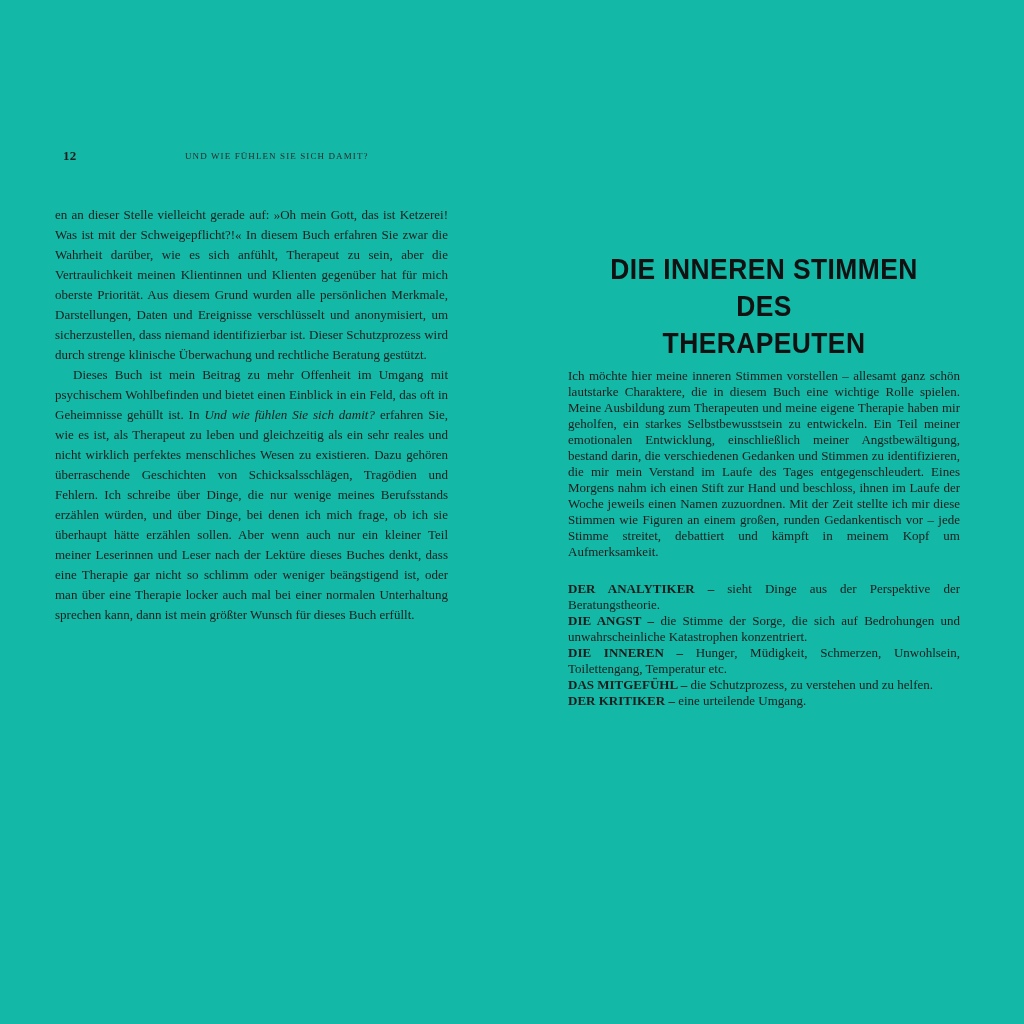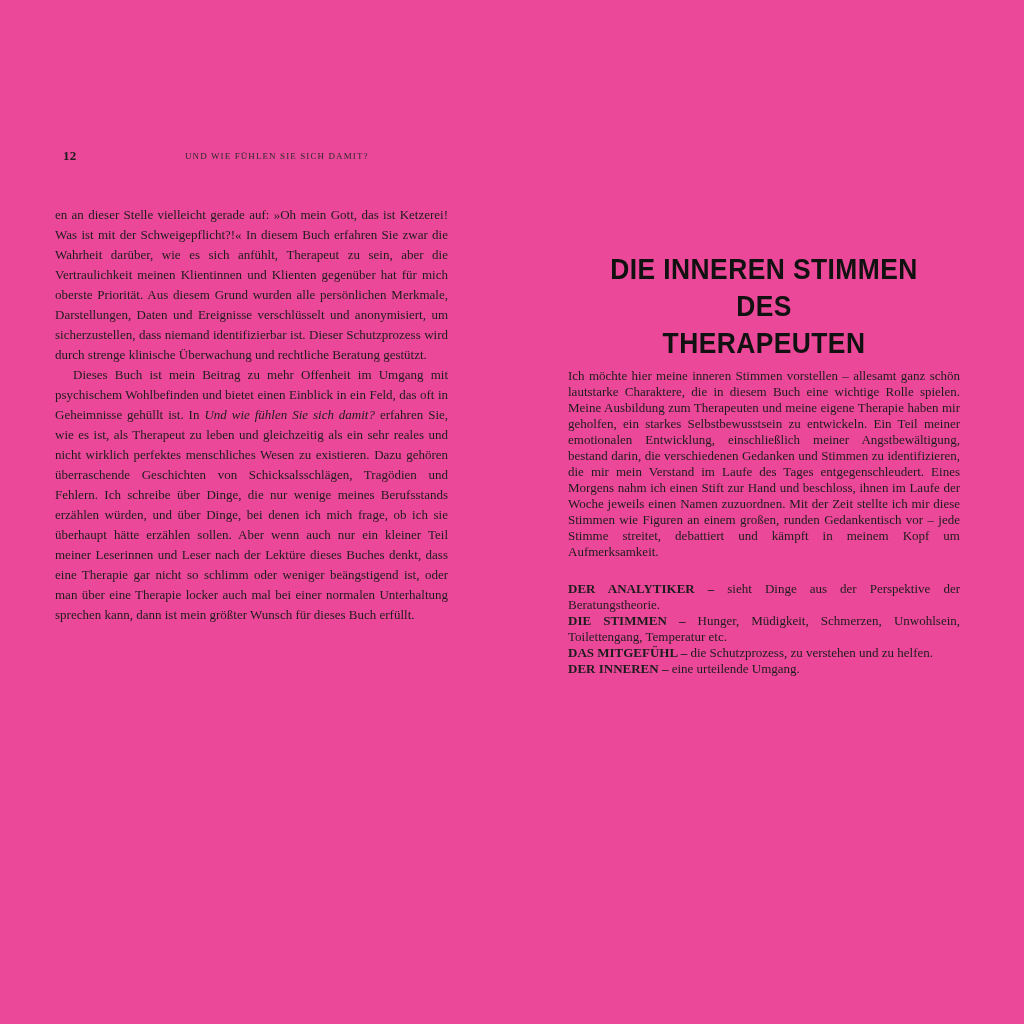--- a/index.html
+++ b/index.html
@@ -11,21 +11,21 @@
     height: 1024px;
     background: #ffffff;
     font-family: "Liberation Serif", serif;
     color: #1c1c1c;
     overflow: hidden;
   }
   .spread {
     position: relative;
     width: 1024px;
     height: 1024px;
-    background: #ec4899;
+    background: #14b8a6;
   }
 
   
   .page-number {
     position: absolute;
     top: 148px;
     left: 63px;
     font-size: 13px;
     font-weight: bold;
     letter-spacing: 0.3px;
@@ -115,22 +115,24 @@
     <span>DIE INNEREN STIMMEN DES</span>
     <span>THERAPEUTEN</span>
   </h1>
 
   <div class="right-body">
     <p>Ich möchte hier meine inneren Stimmen vorstellen – allesamt ganz schön lautstarke Charaktere, die in diesem Buch eine wichtige Rolle spielen. Meine Ausbildung zum Therapeuten und meine eigene Therapie haben mir geholfen, ein starkes Selbstbewusstsein zu entwickeln. Ein Teil meiner emotionalen Entwicklung, einschließlich meiner Angstbewältigung, bestand darin, die verschiedenen Gedanken und Stimmen zu identifizieren, die mir mein Verstand im Laufe des Tages entgegenschleudert. Eines Morgens nahm ich einen Stift zur Hand und beschloss, ihnen im Laufe der Woche jeweils einen Namen zuzuordnen. Mit der Zeit stellte ich mir diese Stimmen wie Figuren an einem großen, runden Gedankentisch vor – jede Stimme streitet, debattiert und kämpft in meinem Kopf um Aufmerksamkeit.</p>
 
     <div class="voices">
       <p><span class="voice-name">DER ANALYTIKER –</span>
         <span>sieht Dinge aus der Perspektive der Beratungstheorie.</span></p>
-      <p><span class="voice-name">DIE STIMMEN –</span>
+      <p><span class="voice-name">DIE ANGST –</span>
+        <span>die Stimme der Sorge, die sich auf Bedrohungen und unwahrscheinliche Katastrophen konzentriert.</span></p>
+      <p><span class="voice-name">DIE INNEREN –</span>
         <span>Hunger, Müdigkeit, Schmerzen, Unwohlsein, Toilettengang, Temperatur etc.</span></p>
       <p><span class="voice-name">DAS MITGEFÜHL –</span>
         <span>die Schutzprozess, zu verstehen und zu helfen.</span></p>
-      <p><span class="voice-name">DER INNEREN –</span>
+      <p><span class="voice-name">DER KRITIKER –</span>
         <span>eine urteilende Umgang.</span></p>
     </div>
   </div>
 
 </div>
 
 </body></html>

